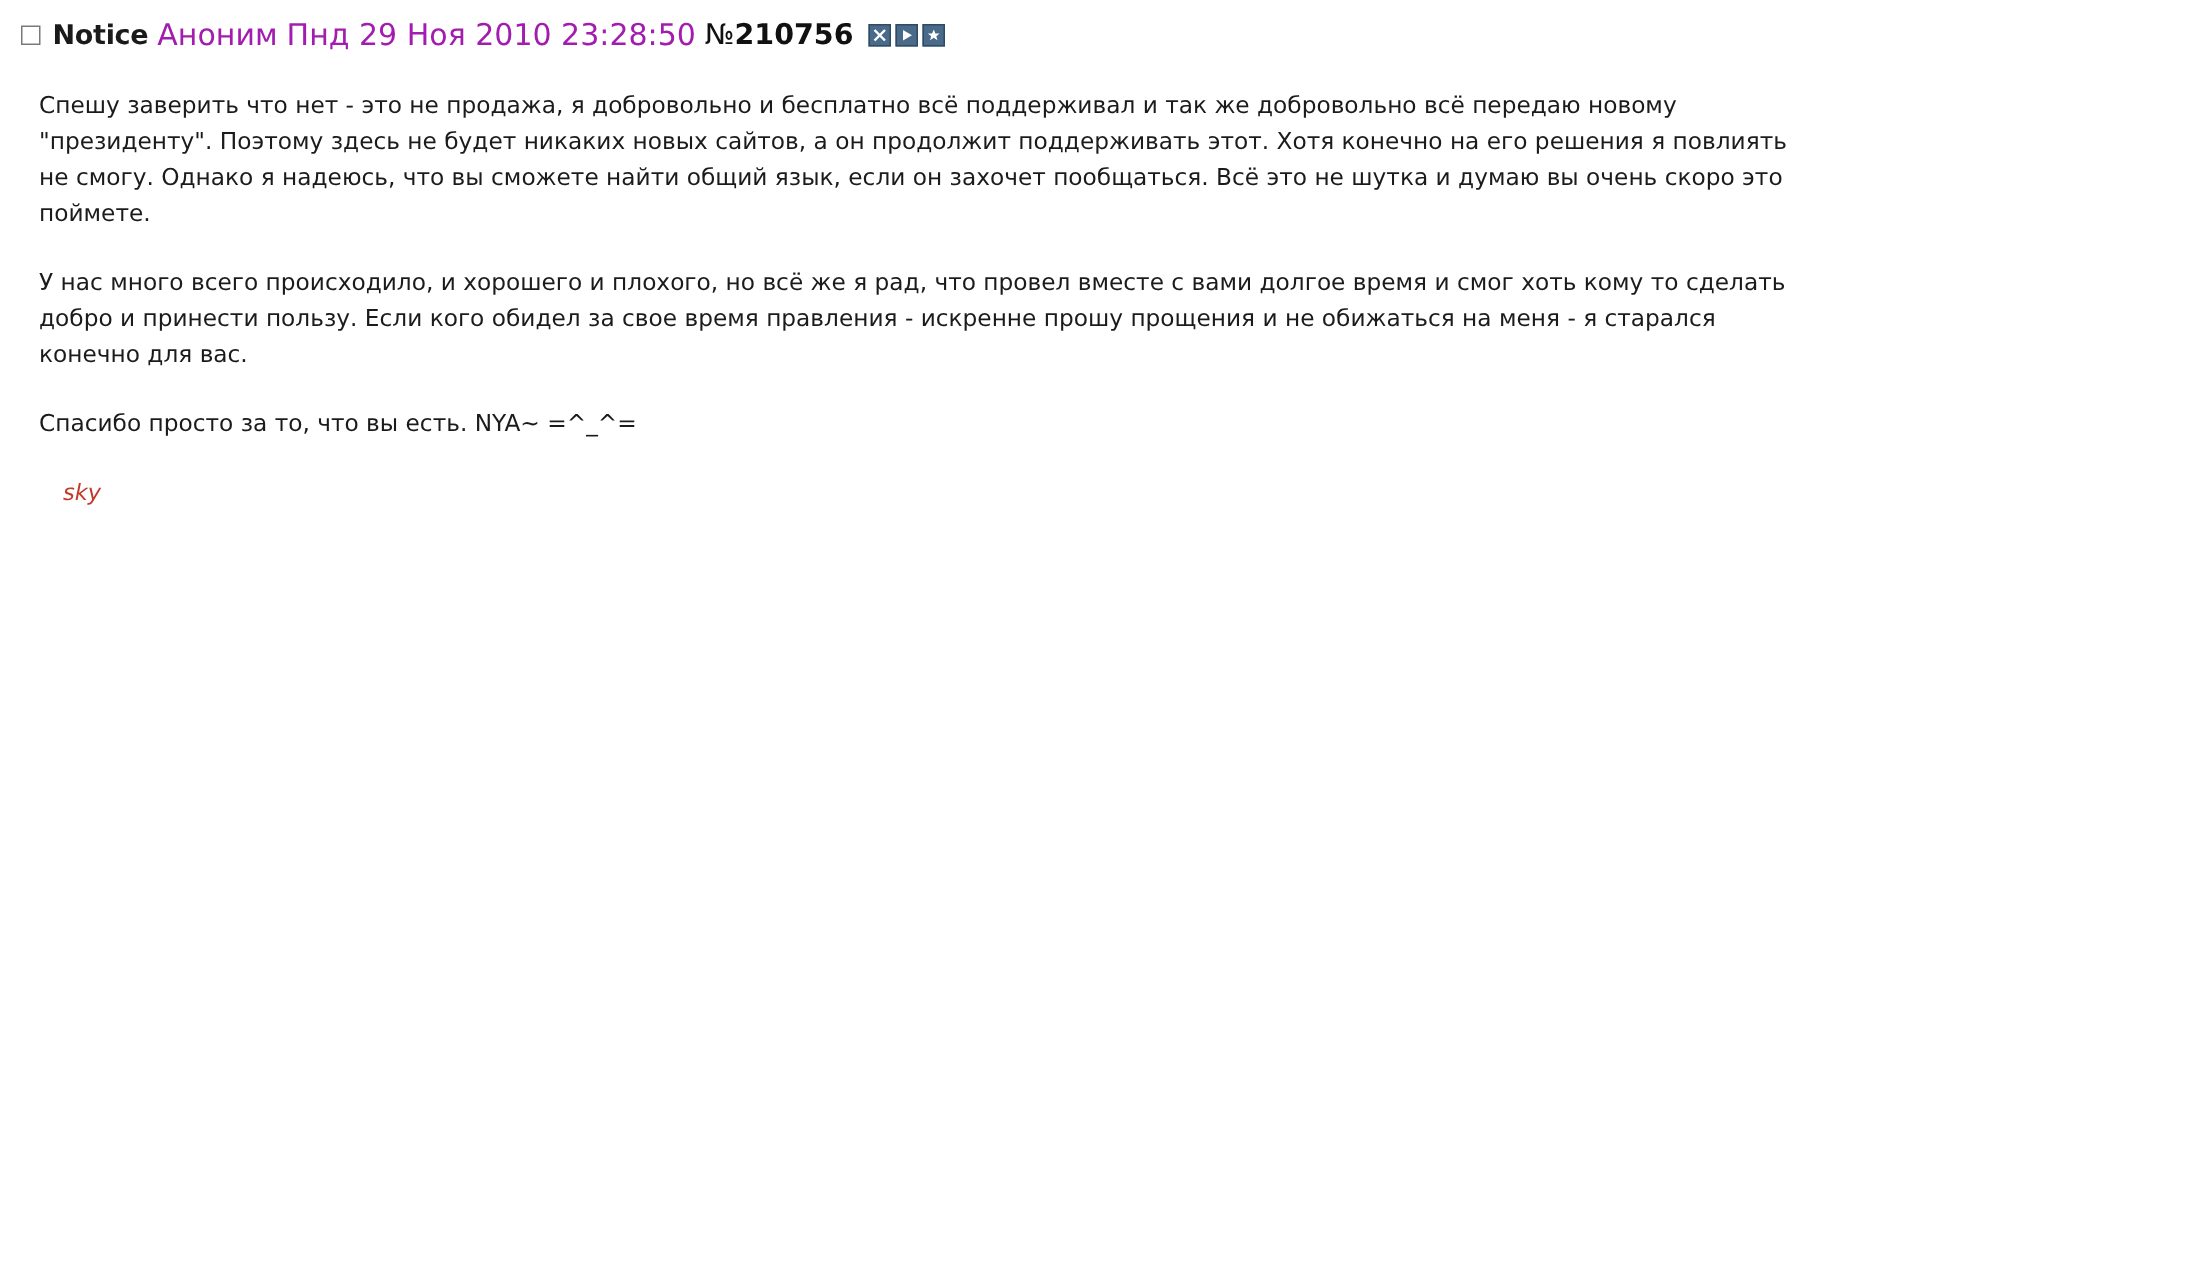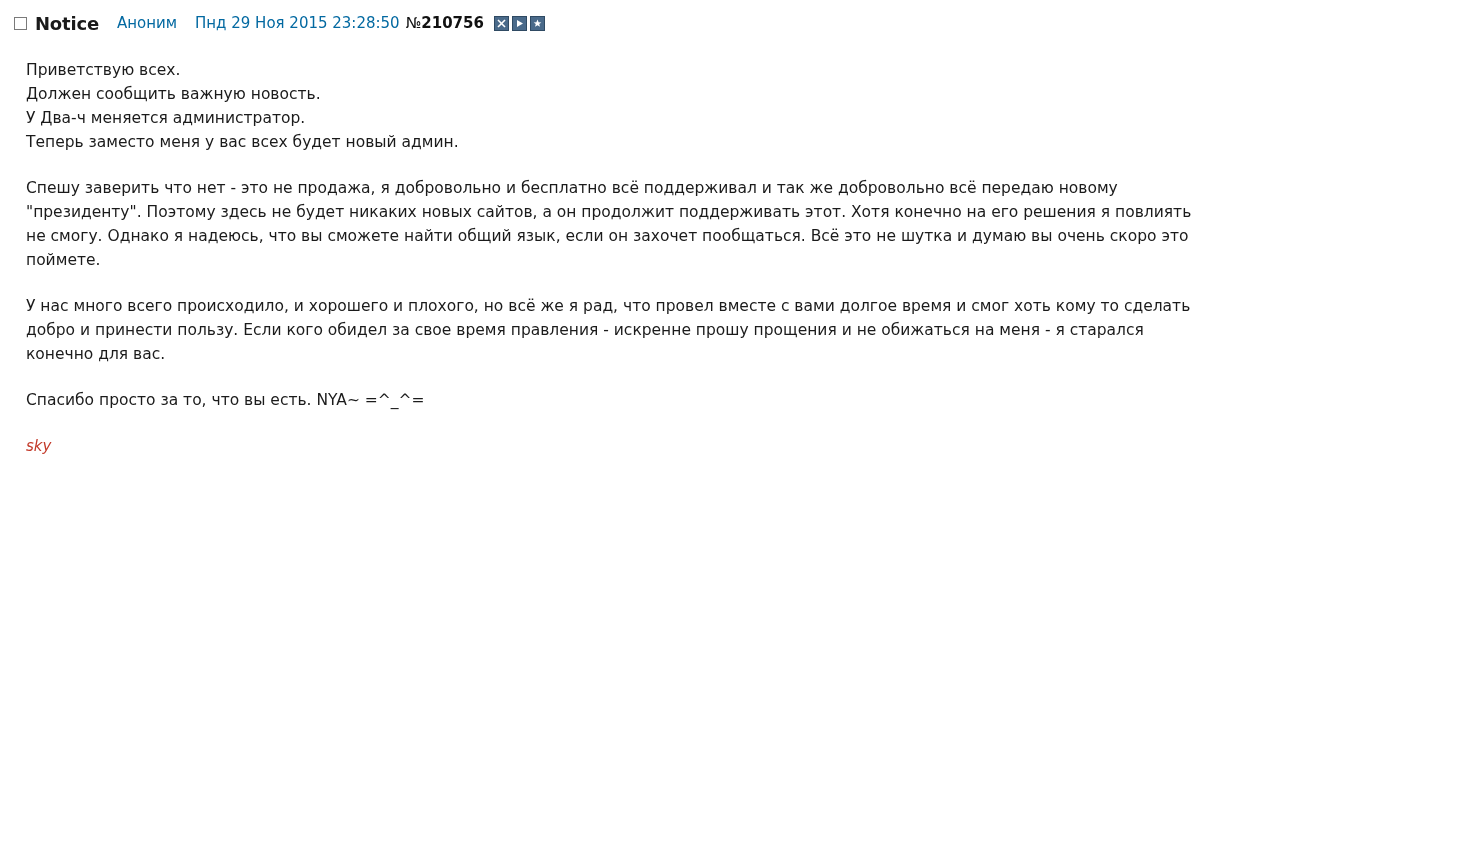--- a/index.html
+++ b/index.html
@@ -41,27 +41,26 @@
   }
 
   .subject {
     font-weight: bold;
     font-size: 18px;
     color: #1a1a1a;
     letter-spacing: -0.2px;
   }
 
   .meta {
-    font-size: 15px;
-    color: #0369a1;
-    margin-left: 12px;
+    font-size: 20px;
+    color: #a21caf;
   }
 
   .postnum {
-    font-size: 15px;
+    font-size: 19px;
     color: #111111;
   }
 
   .postnum .num {
     font-weight: bold;
   }
 
   .icon-btns {
     display: inline-flex;
     gap: 3px;
@@ -96,33 +95,33 @@
 
   .para {
     margin: 0 0 22px 0;
     white-space: pre-wrap;
   }
 
   .sig {
     color: #c33a2a;
     font-style: italic;
     font-size: 15px;
-    margin: 0;
+    margin: 16px;
   }
 </style>
 </head>
 <body>
 
 <div id="post">
 
   <div class="post-header">
     <span class="post-checkbox"></span>
     <span class="subject">Notice</span>
     <span class="meta">Аноним</span>
-    <span class="meta">Пнд 29 Ноя 2015 23:28:50</span>
+    <span class="meta">Пнд 29 Ноя 2010 23:28:50</span>
     <span class="postnum"><span>№</span><span class="num">210756</span></span>
     <span class="icon-btns">
       <span class="icon-btn">
         <svg width="9" height="9" viewBox="0 0 9 9" aria-hidden="true">
             <line x1="1" y1="1" x2="8" y2="8" stroke="#ffffff" stroke-width="1.6"></line>
             <line x1="8" y1="1" x2="1" y2="8" stroke="#ffffff" stroke-width="1.6"></line>
           </svg>
       </span>
       <span class="icon-btn">
         <svg width="9" height="9" viewBox="0 0 9 9" aria-hidden="true">
@@ -131,23 +130,19 @@
       </span>
       <span class="icon-btn">
         <svg width="9" height="9" viewBox="0 0 9 9" aria-hidden="true">
             <polygon points="4.5,0.6 5.6,3.3 8.4,3.4 6.2,5.1 7,7.8 4.5,6.2 2,7.8 2.8,5.1 0.6,3.4 3.4,3.3" fill="#ffffff"></polygon>
           </svg>
       </span>
     </span>
   </div>
 
   <div class="post-body">
-    <p class="para">Приветствую всех.
-Должен сообщить важную новость.
-У Два-ч меняется администратор.
-Теперь заместо меня у вас всех будет новый админ.</p>
     <p class="para">Спешу заверить что нет - это не продажа, я добровольно и бесплатно всё поддерживал и так же добровольно всё передаю новому "президенту". Поэтому здесь не будет никаких новых сайтов, а он продолжит поддерживать этот. Хотя конечно на его решения я повлиять не смогу. Однако я надеюсь, что вы сможете найти общий язык, если он захочет пообщаться. Всё это не шутка и думаю вы очень скоро это поймете.</p>
     <p class="para">У нас много всего происходило, и хорошего и плохого, но всё же я рад, что провел вместе с вами долгое время и смог хоть кому то сделать добро и принести пользу. Если кого обидел за свое время правления - искренне прошу прощения и не обижаться на меня - я старался конечно для вас.</p>
     <p class="para">Спасибо просто за то, что вы есть. NYA~ =^_^=</p>
     <p class="sig">sky</p>
   </div>
 
 </div>
 
 </body></html>

